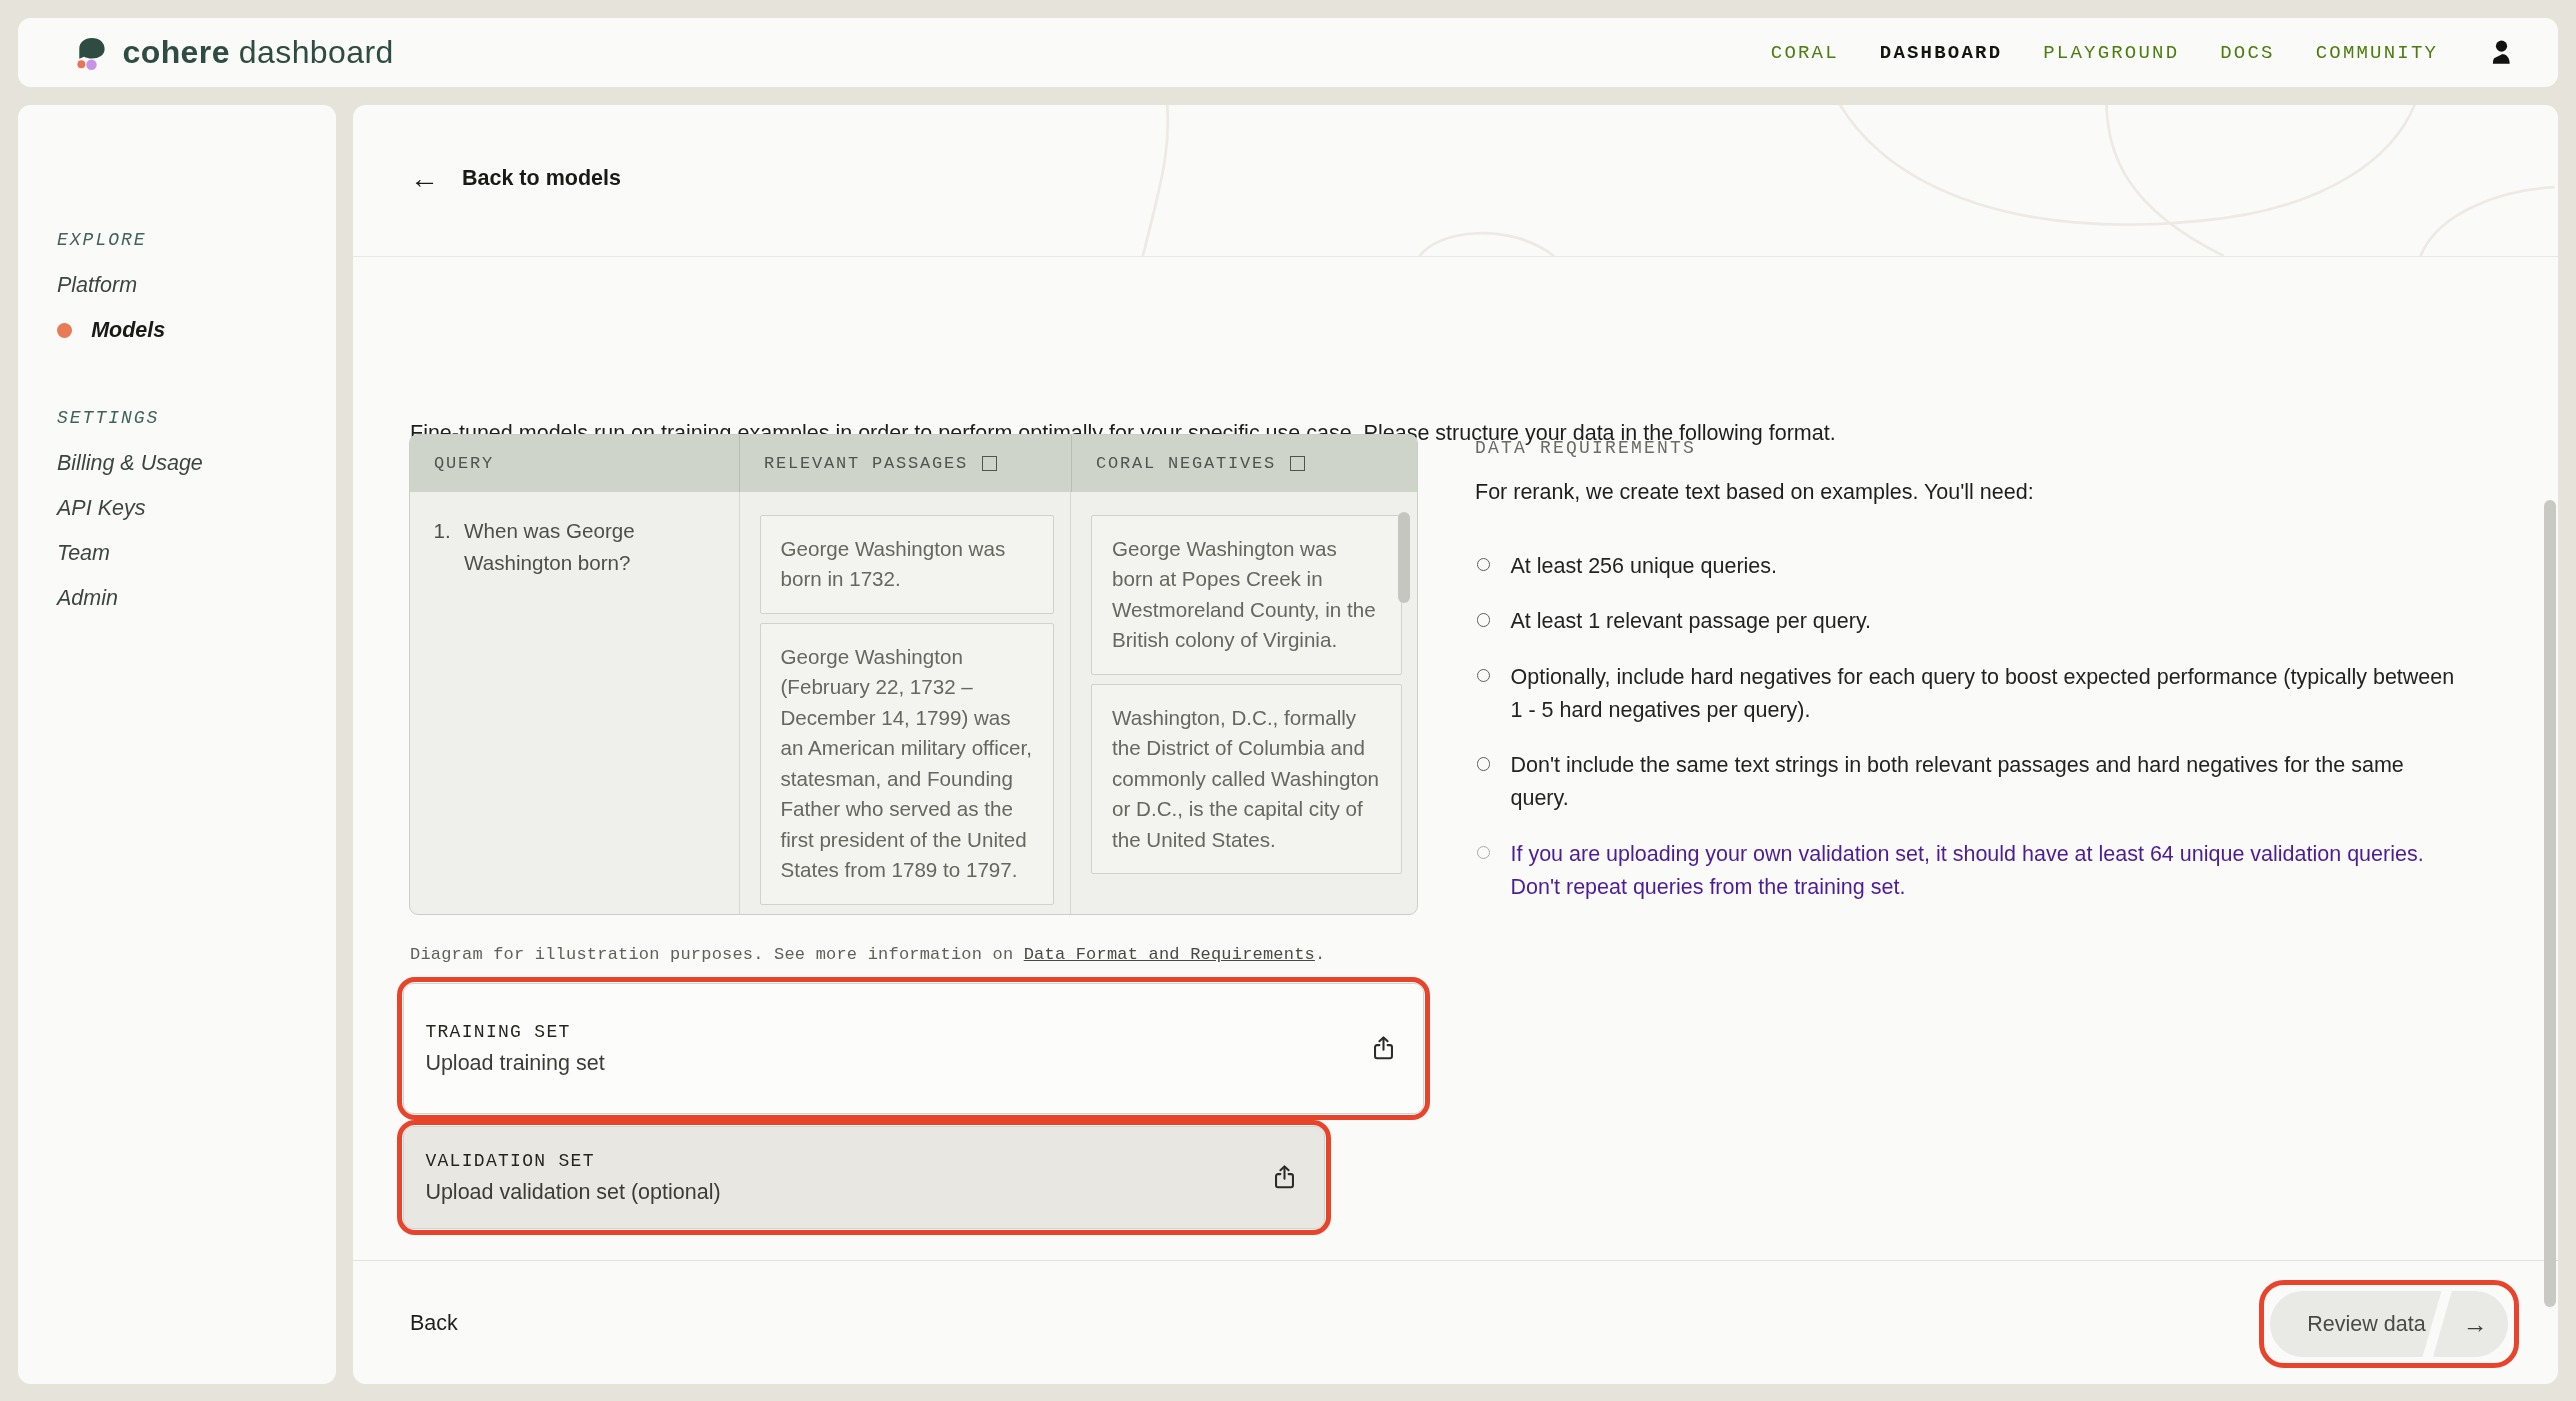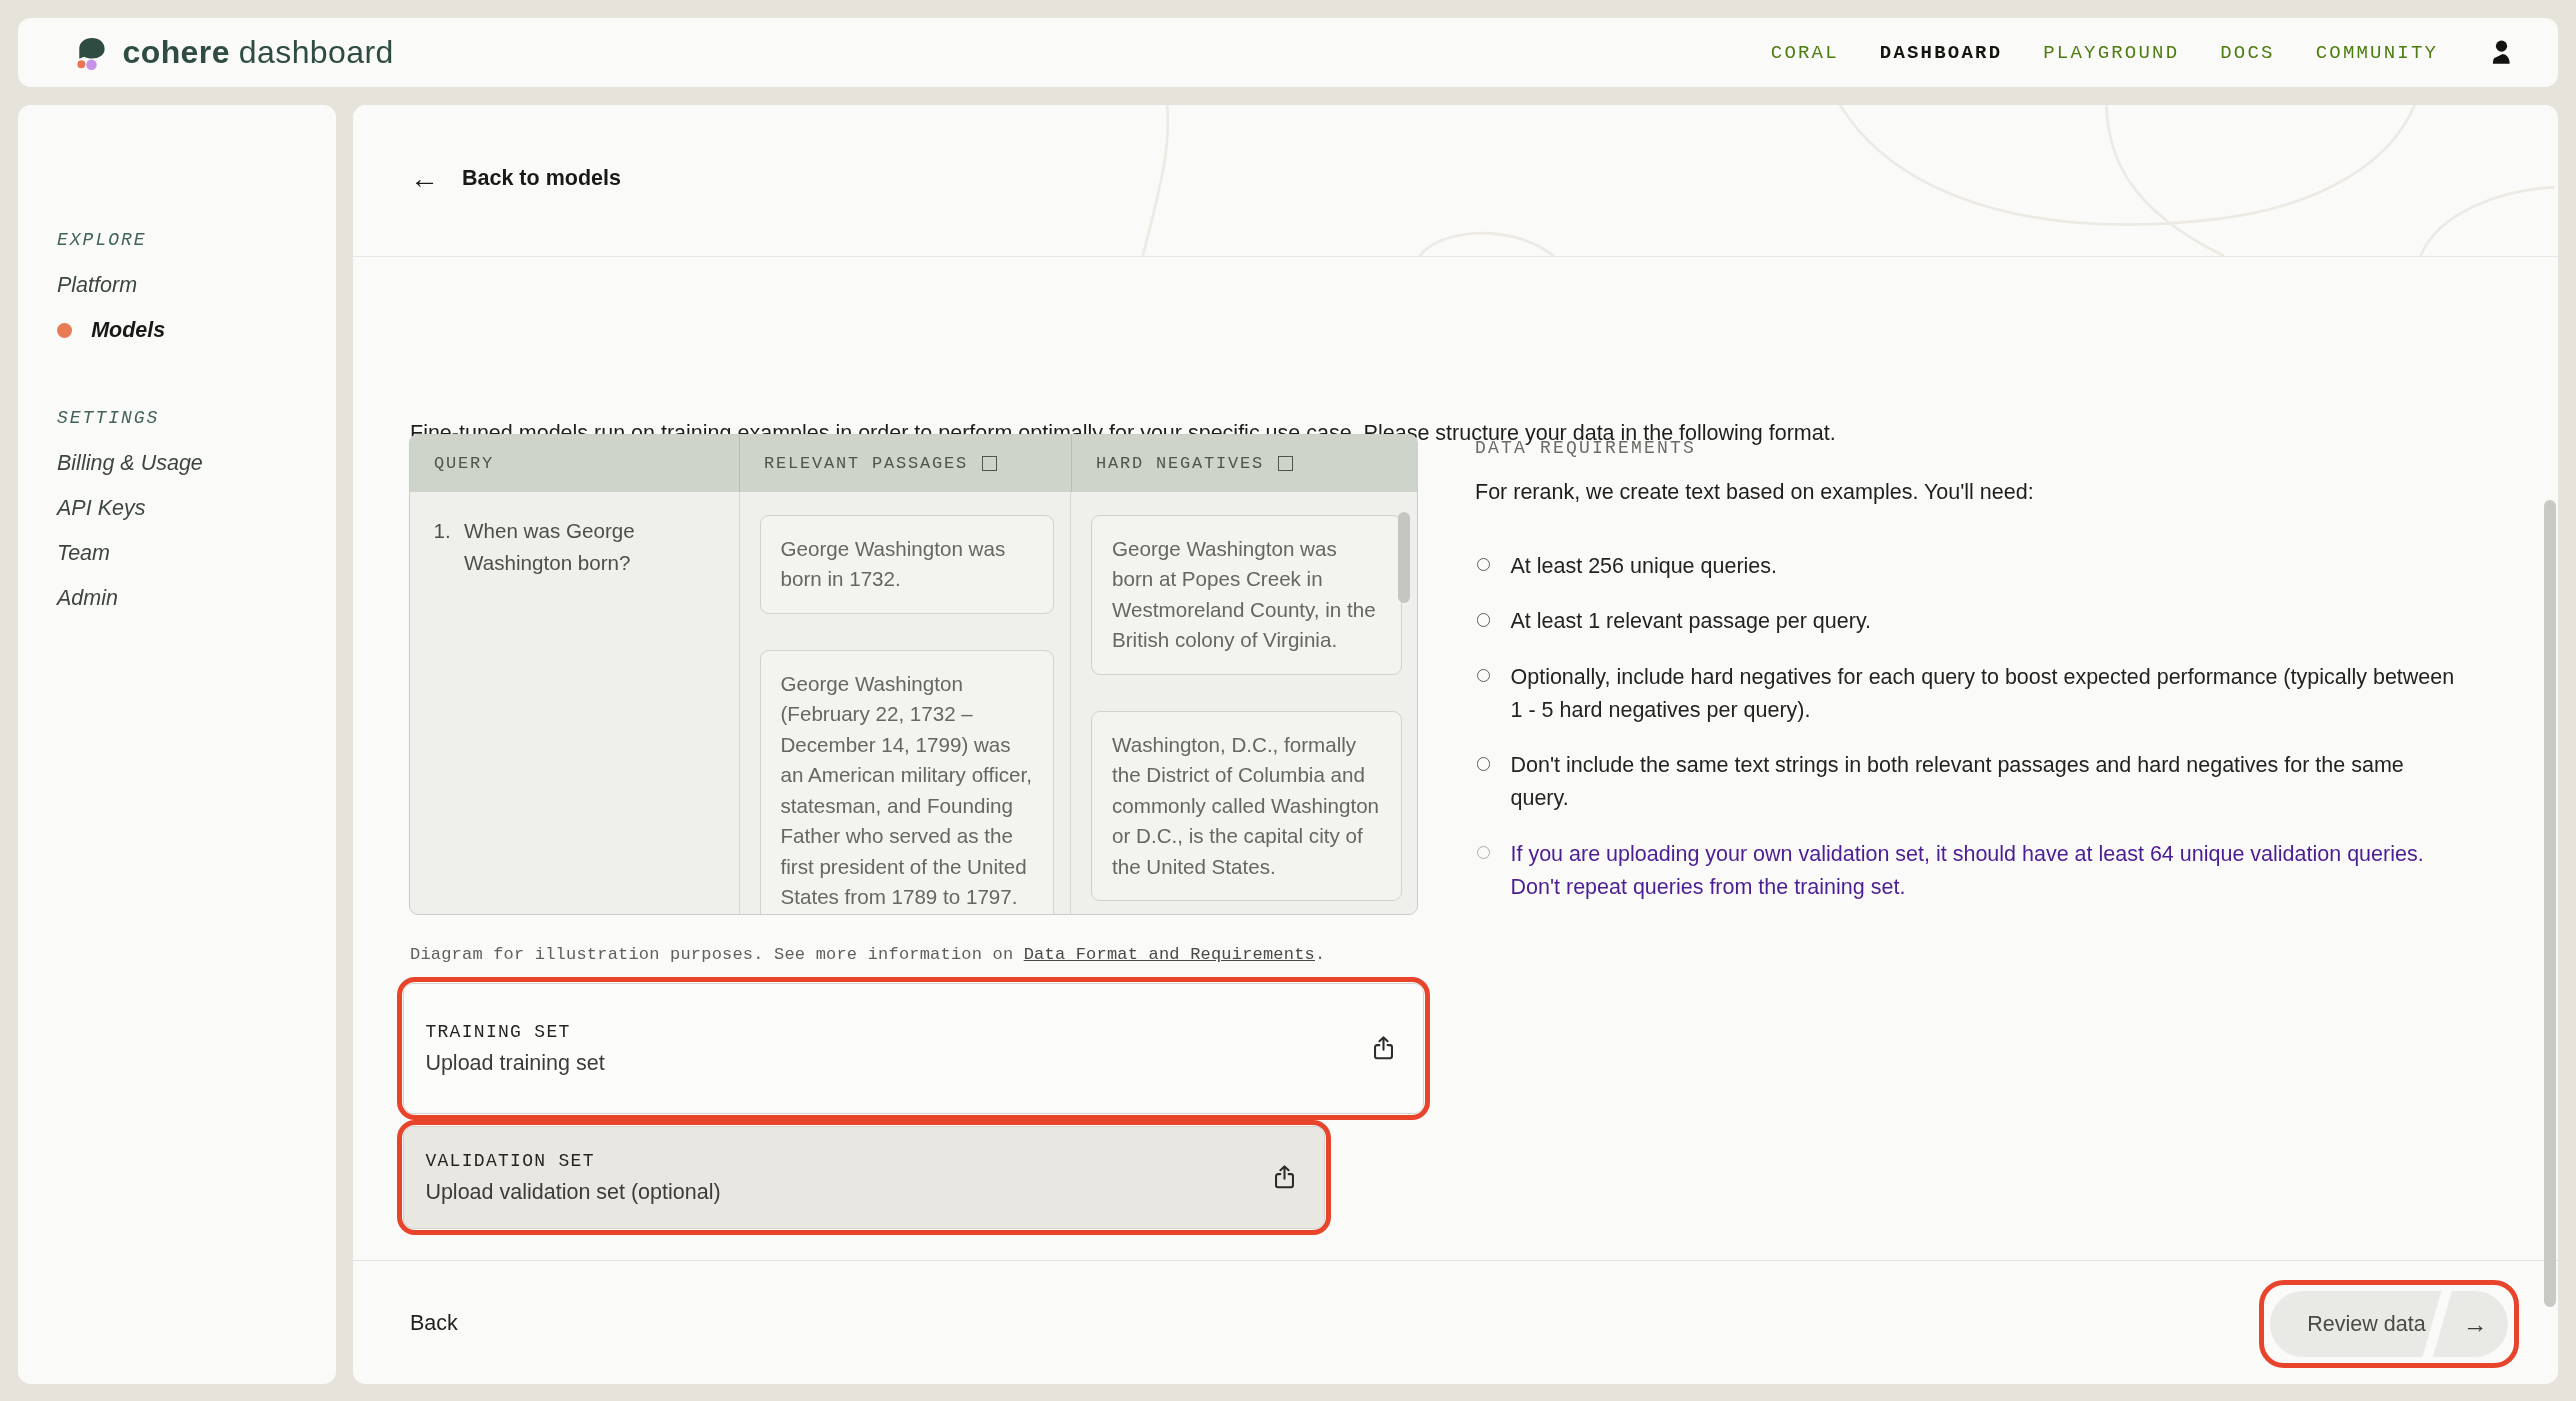--- a/index.html
+++ b/index.html
@@ -45,22 +45,22 @@
   .xhead{display:flex;height:57px;background:#ced4ca;}
   .xhead-cell{display:flex;align-items:center;padding-left:24px;box-sizing:border-box;
               font-size:17px;letter-spacing:1.8px;color:#4d564e;border-right:0.9px solid #b7beb3;}
   .xhead-cell:last-child{border-right:none;}
   .xbody{display:flex;height:422px;}
   .xcol{box-sizing:border-box;border-right:0.9px solid #d5d8d0;padding:23px 16px 9px 20px;position:relative;}
   .xcol:last-child{border-right:none;}
   .c1{width:331px;}.c2{width:333px;}.c3{width:346px;}
   .query{display:flex;font-size:20.6px;line-height:1.55;color:#4e4f49;padding-left:3.6px;}
   .qnum{width:30.5px;flex:0 0 auto;}
-  .card{background:#f3f3f0;border:1.3px solid #d2d2cc;border-radius:9px;padding:18px 20px;
-        font-size:20.6px;line-height:1.48;color:#66675f;margin-bottom:36px;}
+  .card{background:#f3f3f0;border:1.3px solid #d2d2cc;border-radius:2px;padding:18px 20px;
+        font-size:20.6px;line-height:1.48;color:#66675f;margin-bottom:9px;}
   .col-scroll{position:absolute;right:7.2px;top:20px;width:11.7px;height:91px;border-radius:6.3px;background:#c6c6c1;cursor:pointer;}
 
   .caption{position:absolute;left:57px;top:840px;font-size:17px;color:#61615b;letter-spacing:0.2px;}
   .caption a{color:#4a4a44;text-decoration:underline;cursor:pointer;}
 
   
   .ring{position:absolute;border:5.4px solid #e8432b;border-radius:18px;box-sizing:border-box;}
   .ring-train{left:44px;top:872px;width:1033px;height:143px;}
   .ring-valid{left:44px;top:1015px;width:934px;height:115px;}
   .upload{position:absolute;inset:0.9px;border-radius:10px;border:0.9px solid #d4d4ce;box-sizing:border-box;
@@ -180,21 +180,21 @@
     <div class="xtable">
       <div class="xhead mono">
         <div class="xhead-cell c1">
           <span>QUERY</span>
         </div>
         <div class="xhead-cell c2">
           <span>RELEVANT PASSAGES</span>
           <span class="sq-icon"></span>
         </div>
         <div class="xhead-cell c3">
-          <span>HARD NEGATIVES</span>
+          <span>CORAL NEGATIVES</span>
           <span class="sq-icon"></span>
         </div>
       </div>
       <div class="xbody">
         <div class="xcol c1">
           <div class="query">
             <span class="qnum">1.</span>
             <span>When was George Washington born?</span>
           </div>
         </div>

